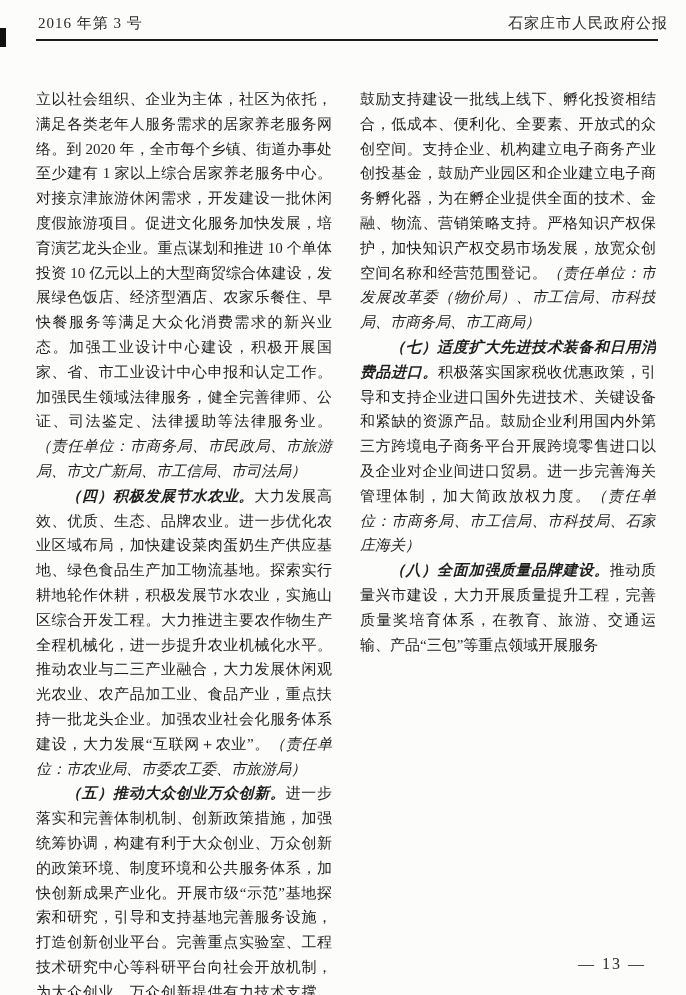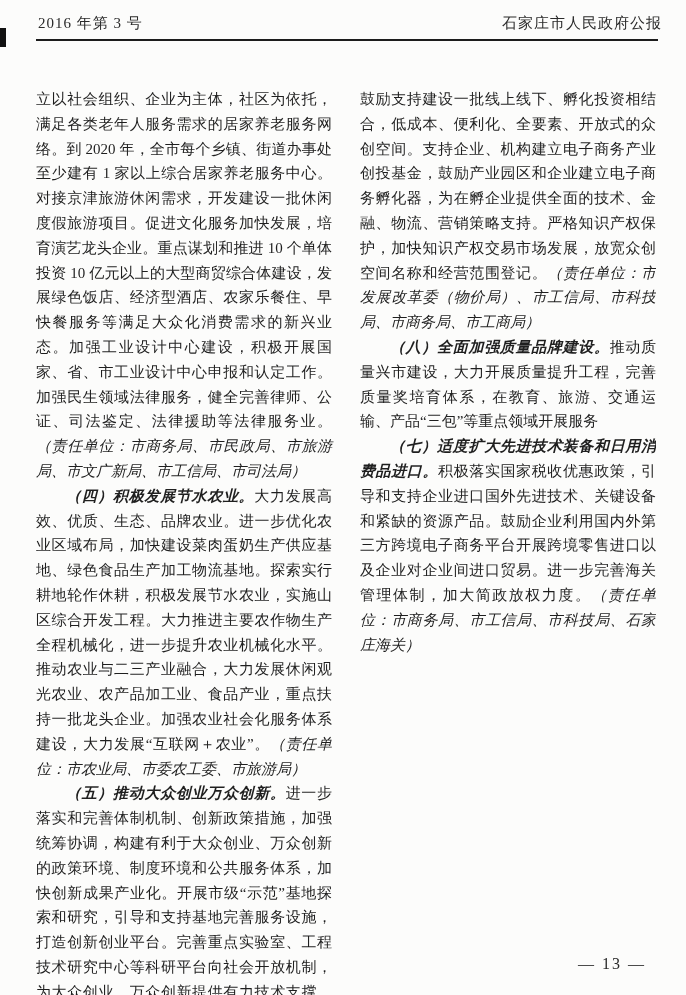--- a/index.html
+++ b/index.html
@@ -10,21 +10,21 @@
   .page{
     position:relative;
     width:686px;height:995px;
     margin:0 auto;
     background:#fcfcfb;
     color:#1f1f1f;
     overflow:hidden;
   }
   
   .header{
-    position:absolute;top:14px;left:38px;right:24px;
+    position:absolute;top:14px;left:38px;right:18px;
     display:flex;justify-content:space-between;align-items:center;
     font-size:15px;letter-spacing:1px;color:#2a2a2a;
   }
   .header .issue{font-style:normal;}
   .header .gazette{}
   .header-rule{
     position:absolute;top:39px;left:36px;right:28px;
     height:2px;background:#1c1c1c;
   }
   
@@ -64,19 +64,19 @@
   <div class="header">
     <span class="issue">2016 年第 3 号</span>
     <span class="gazette">石家庄市人民政府公报</span>
   </div>
   <div class="header-rule"></div>
 
   <div class="doc-body">
       <p class=""><span class="seg-normal">立以社会组织、企业为主体，社区为依托，满足各类老年人服务需求的居家养老服务网络。到 2020 年，全市每个乡镇、街道办事处至少建有 1 家以上综合居家养老服务中心。对接京津旅游休闲需求，开发建设一批休闲度假旅游项目。促进文化服务加快发展，培育演艺龙头企业。重点谋划和推进 10 个单体投资 10 亿元以上的大型商贸综合体建设，发展绿色饭店、经济型酒店、农家乐餐住、早快餐服务等满足大众化消费需求的新兴业态。加强工业设计中心建设，积极开展国家、省、市工业设计中心申报和认定工作。加强民生领域法律服务，健全完善律师、公证、司法鉴定、法律援助等法律服务业。</span><span class="seg-kai">（责任单位：市商务局、市民政局、市旅游局、市文广新局、市工信局、市司法局）</span></p>
       <p class="indent"><span class="seg-lead">（四）积极发展节水农业。</span><span class="seg-normal">大力发展高效、优质、生态、品牌农业。进一步优化农业区域布局，加快建设菜肉蛋奶生产供应基地、绿色食品生产加工物流基地。探索实行耕地轮作休耕，积极发展节水农业，实施山区综合开发工程。大力推进主要农作物生产全程机械化，进一步提升农业机械化水平。推动农业与二三产业融合，大力发展休闲观光农业、农产品加工业、食品产业，重点扶持一批龙头企业。加强农业社会化服务体系建设，大力发展“互联网＋农业”。</span><span class="seg-kai">（责任单位：市农业局、市委农工委、市旅游局）</span></p>
       <p class="indent"><span class="seg-lead">（五）推动大众创业万众创新。</span><span class="seg-normal">进一步落实和完善体制机制、创新政策措施，加强统筹协调，构建有利于大众创业、万众创新的政策环境、制度环境和公共服务体系，加快创新成果产业化。开展市级“示范”基地探索和研究，引导和支持基地完善服务设施，打造创新创业平台。完善重点实验室、工程技术研究中心等科研平台向社会开放机制，为大众创业、万众创新提供有力技术支撑。鼓励支持建设一批线上线下、孵化投资相结合，低成本、便利化、全要素、开放式的众创空间。支持企业、机构建立电子商务产业创投基金，鼓励产业园区和企业建立电子商务孵化器，为在孵企业提供全面的技术、金融、物流、营销策略支持。严格知识产权保护，加快知识产权交易市场发展，放宽众创空间名称和经营范围登记。</span><span class="seg-kai">（责任单位：市发展改革委（物价局）、市工信局、市科技局、市商务局、市工商局）</span></p>
+      <p class="indent"><span class="seg-lead">（七）适度扩大先进技术装备和日用消费品进口。</span><span class="seg-normal">积极落实国家税收优惠政策，引导和支持企业进口国外先进技术、关键设备和紧缺的资源产品。鼓励企业利用国内外第三方跨境电子商务平台开展跨境零售进口以及企业对企业间进口贸易。进一步完善海关管理体制，加大简政放权力度。</span><span class="seg-kai">（责任单位：市商务局、市工信局、市科技局、石家庄海关）</span></p>
       <p class="indent"><span class="seg-lead">（八）全面加强质量品牌建设。</span><span class="seg-normal">推动质量兴市建设，大力开展质量提升工程，完善质量奖培育体系，在教育、旅游、交通运输、产品“三包”等重点领域开展服务</span></p>
-      <p class="indent"><span class="seg-lead">（七）适度扩大先进技术装备和日用消费品进口。</span><span class="seg-normal">积极落实国家税收优惠政策，引导和支持企业进口国外先进技术、关键设备和紧缺的资源产品。鼓励企业利用国内外第三方跨境电子商务平台开展跨境零售进口以及企业对企业间进口贸易。进一步完善海关管理体制，加大简政放权力度。</span><span class="seg-kai">（责任单位：市商务局、市工信局、市科技局、石家庄海关）</span></p>
     </div>
 
   <div class="page-number">— 13 —</div>
 
 </div>
 
 </body></html>

